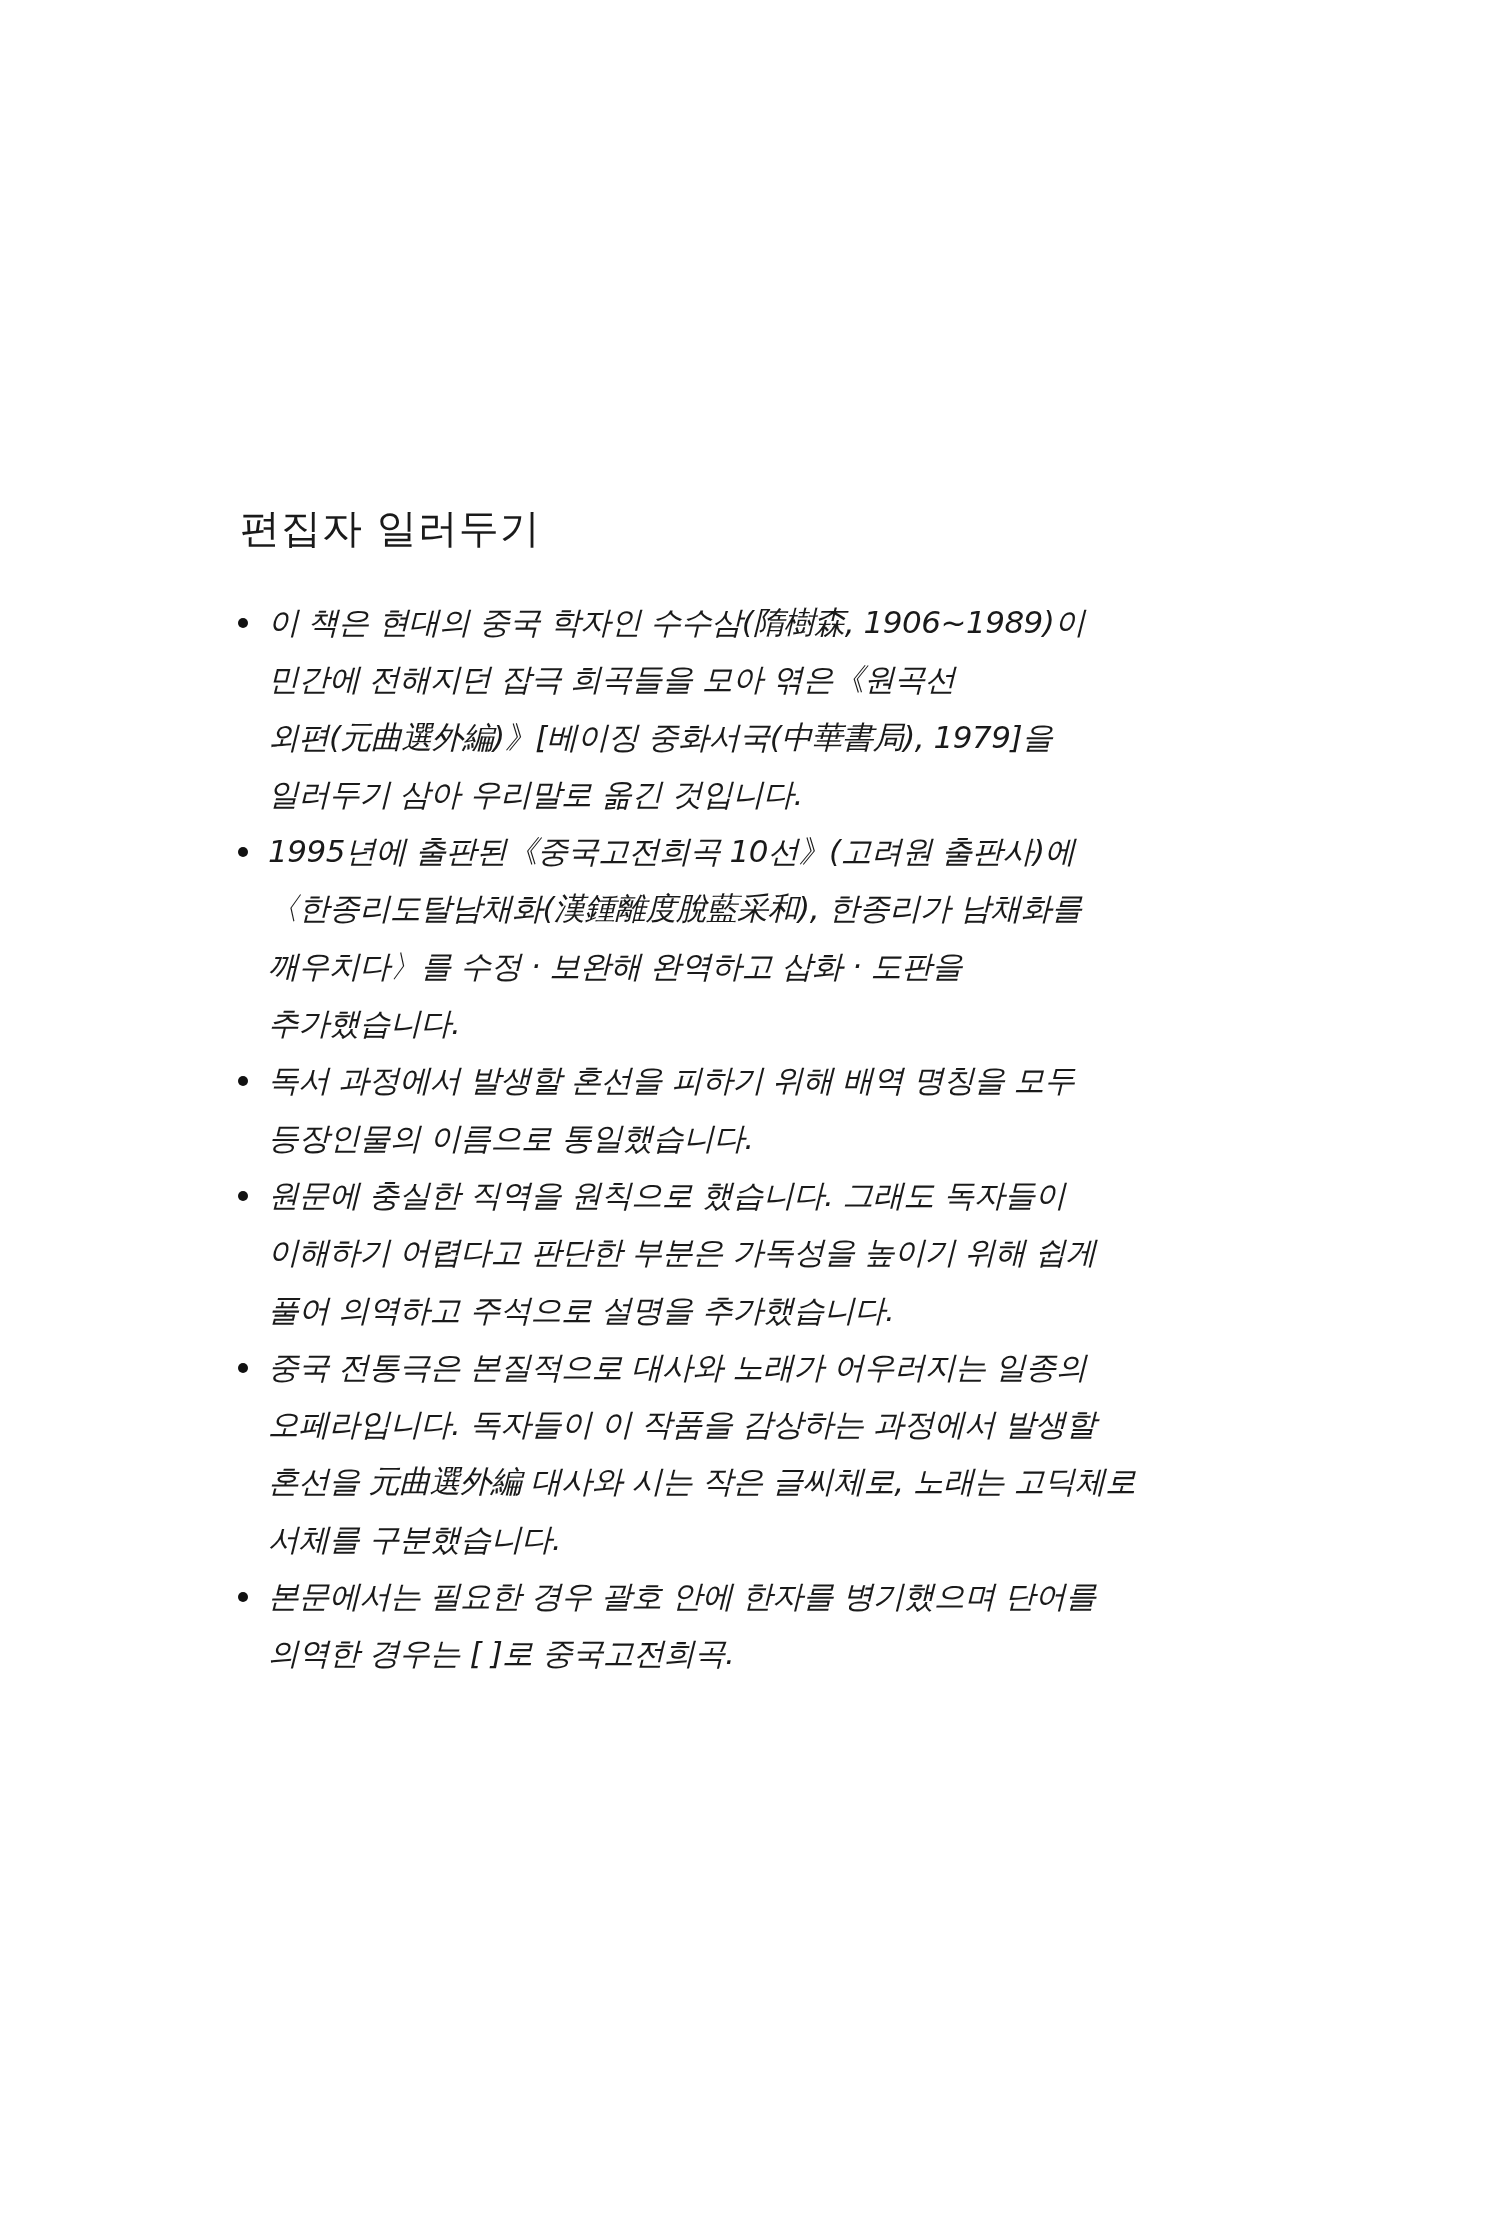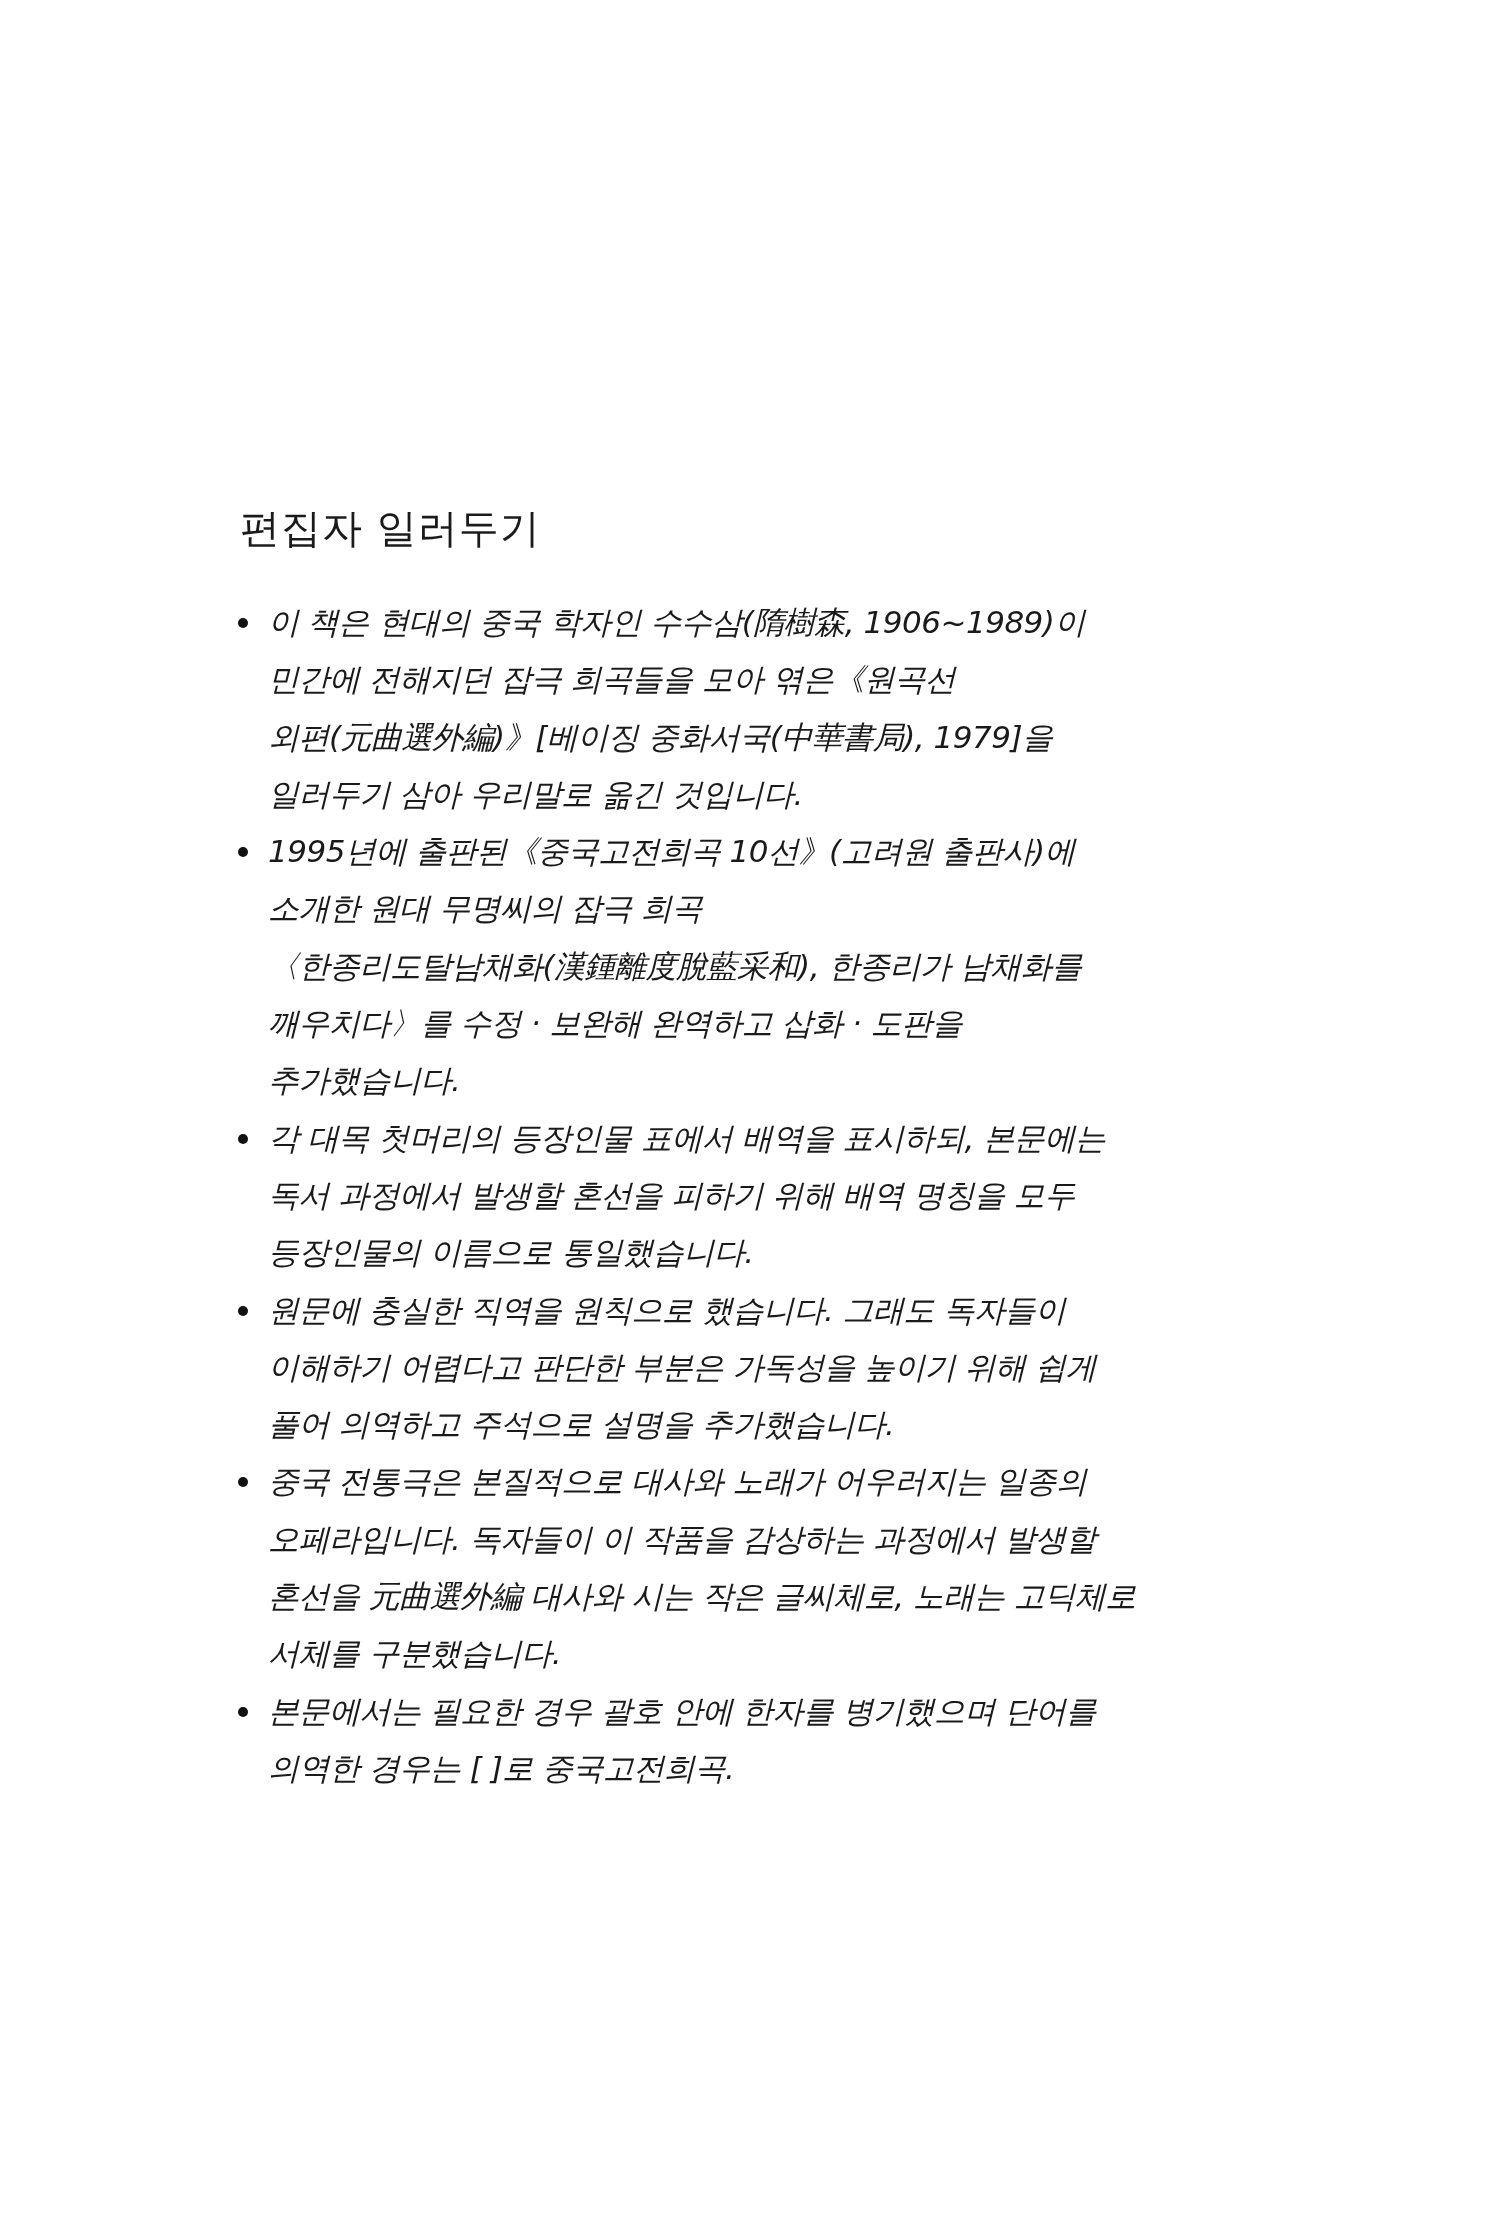--- a/index.html
+++ b/index.html
@@ -73,28 +73,26 @@
     <li class="note">
       <span class="bullet"></span>
       <span class="line">이 책은 현대의 중국 학자인 수수삼(隋樹森, 1906~1989)이</span>
       <span class="line">민간에 전해지던 잡극 희곡들을 모아 엮은《원곡선</span>
       <span class="line">외편(元曲選外編)》[베이징 중화서국(中華書局), 1979]을</span>
       <span class="line">일러두기 삼아 우리말로 옮긴 것입니다.</span>
     </li>
     <li class="note">
       <span class="bullet"></span>
       <span class="line">1995년에 출판된《중국고전희곡 10선》(고려원 출판사)에</span>
-      <span class="line">소개한 원대 무명씨의 잡극 희곡</span>
       <span class="line">〈한종리도탈남채화(漢鍾離度脫藍采和), 한종리가 남채화를</span>
       <span class="line">깨우치다〉를 수정 · 보완해 완역하고 삽화 · 도판을</span>
       <span class="line">추가했습니다.</span>
     </li>
     <li class="note">
       <span class="bullet"></span>
-      <span class="line">각 대목 첫머리의 등장인물 표에서 배역을 표시하되, 본문에는</span>
       <span class="line">독서 과정에서 발생할 혼선을 피하기 위해 배역 명칭을 모두</span>
       <span class="line">등장인물의 이름으로 통일했습니다.</span>
     </li>
     <li class="note">
       <span class="bullet"></span>
       <span class="line">원문에 충실한 직역을 원칙으로 했습니다. 그래도 독자들이</span>
       <span class="line">이해하기 어렵다고 판단한 부분은 가독성을 높이기 위해 쉽게</span>
       <span class="line">풀어 의역하고 주석으로 설명을 추가했습니다.</span>
     </li>
     <li class="note">

